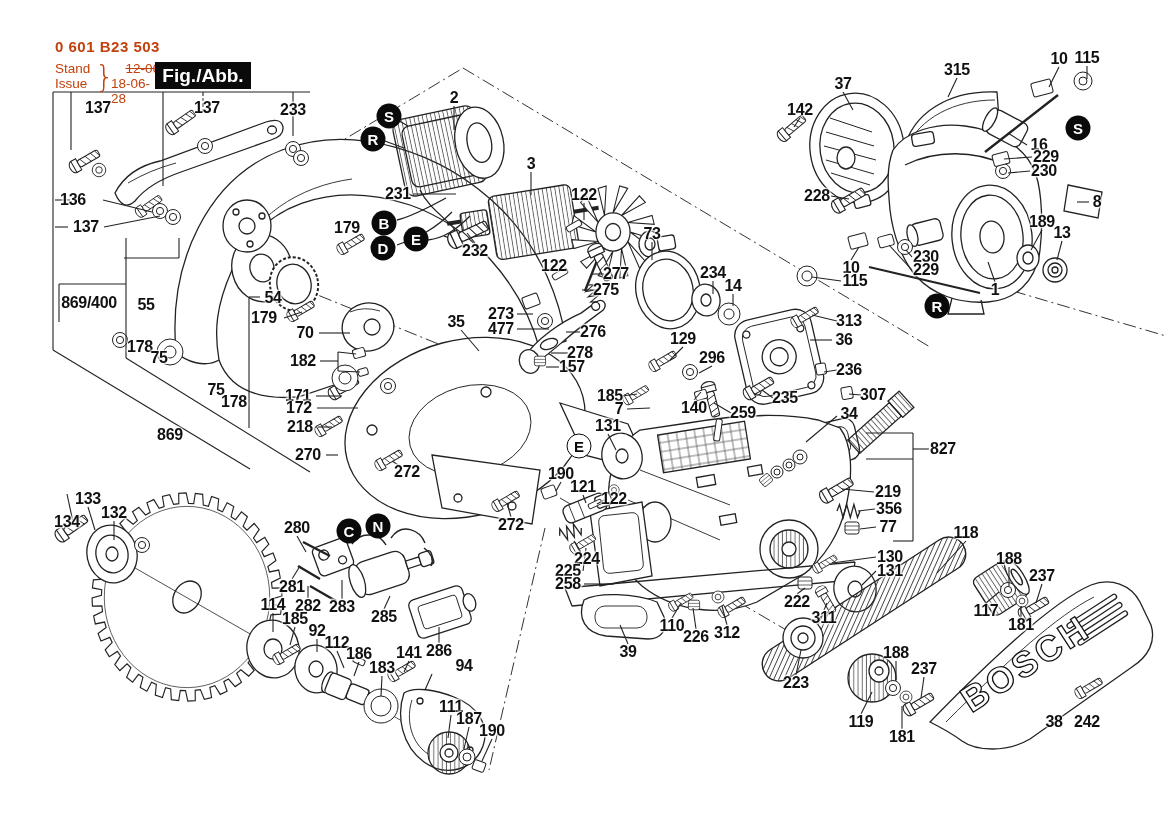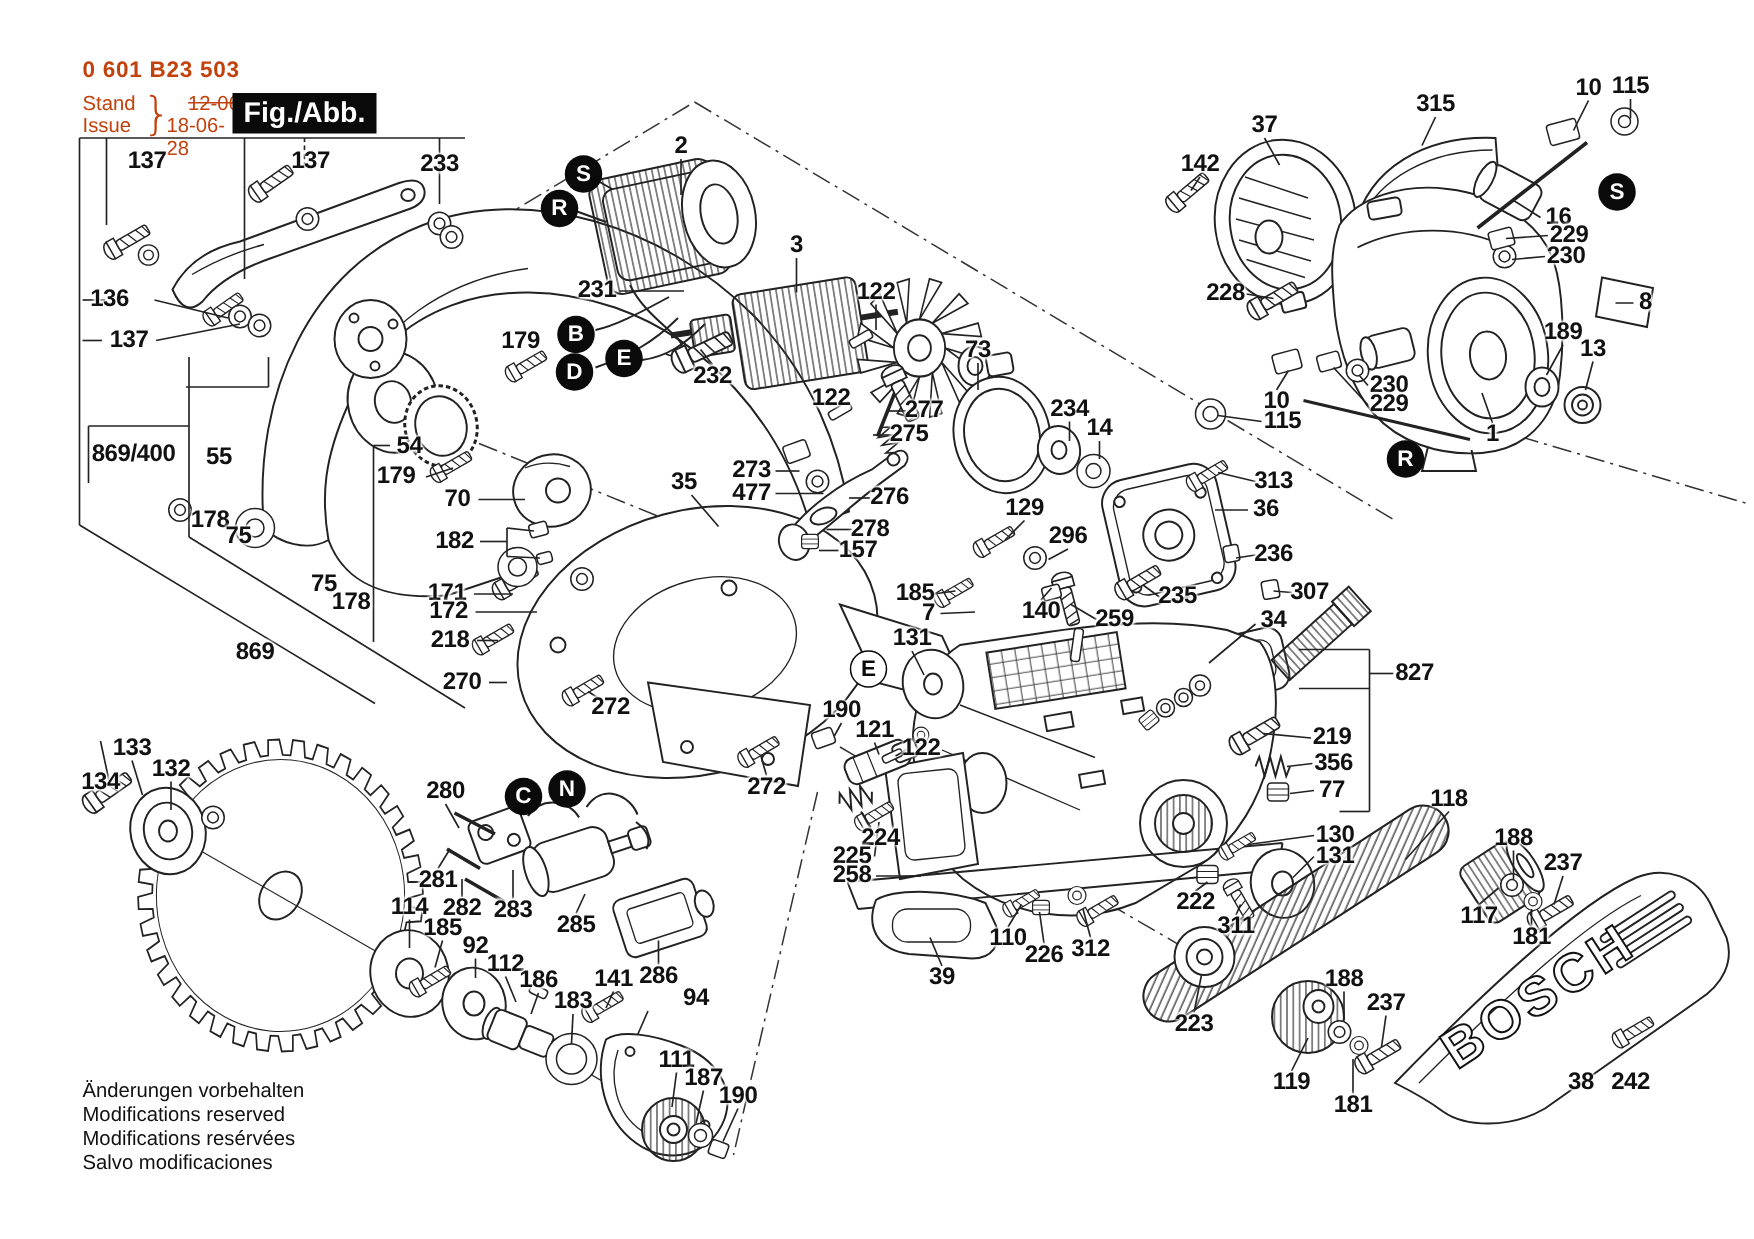--- a/index.html
+++ b/index.html
@@ -548,26 +548,20 @@
     <div>Issue</div>
     <div id="brace">}</div>
     <div id="dates">
       <div class="strike">12-06</div>
       <div>18-06-28</div>
     </div>
   </div>
 </div>
 <div id="figbox">Fig./Abb. 3</div>
 
-<div id="ftr">
-      <div>Änderungen vorbehalten</div>
-      <div>Modifications reserved</div>
-      <div>Modifications resérvées</div>
-      <div>Salvo modificaciones</div>
-    </div>
 
 <div id="labels">
       <div class="callout" style="left: 98px; top: 108px;">137</div>
       <div class="callout" style="left: 207px; top: 108px;">137</div>
       <div class="callout" style="left: 293px; top: 110px;">233</div>
       <div class="callout" style="left: 73px; top: 200px;">136</div>
       <div class="callout" style="left: 86px; top: 227px;">137</div>
       <div class="callout" style="left: 146px; top: 257px; margin-top: 48px;">55</div>
       <div class="callout" style="left: 89px; top: 303px;">869/400</div>
       <div class="callout" style="left: 273px; top: 298px;">54</div>

